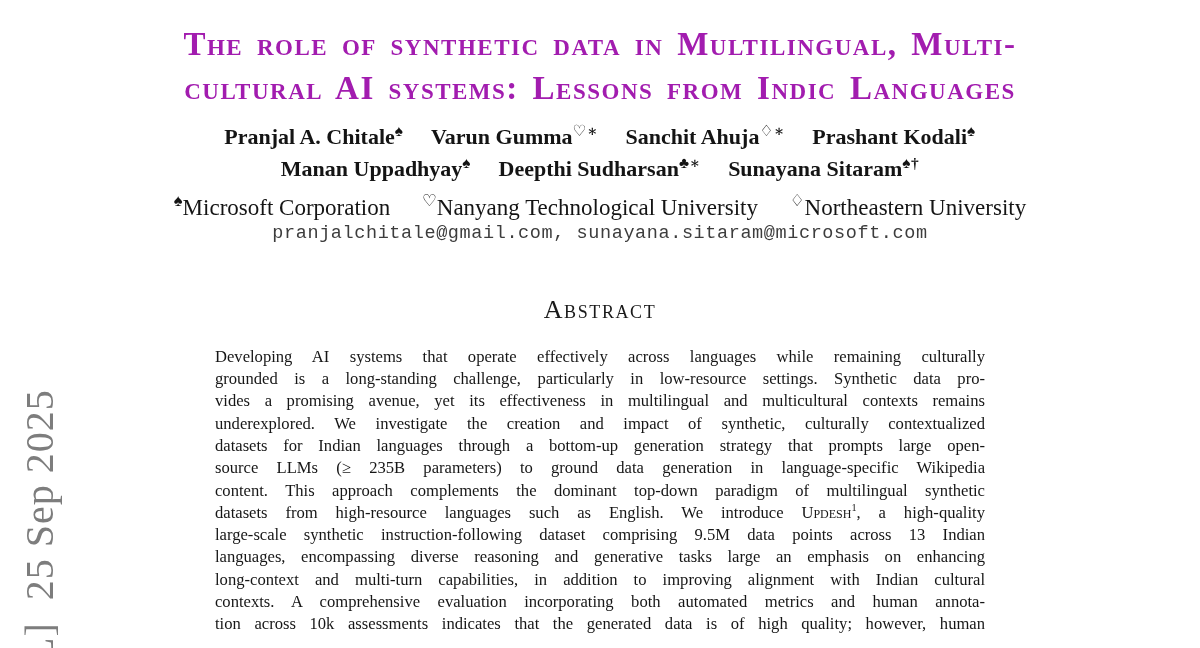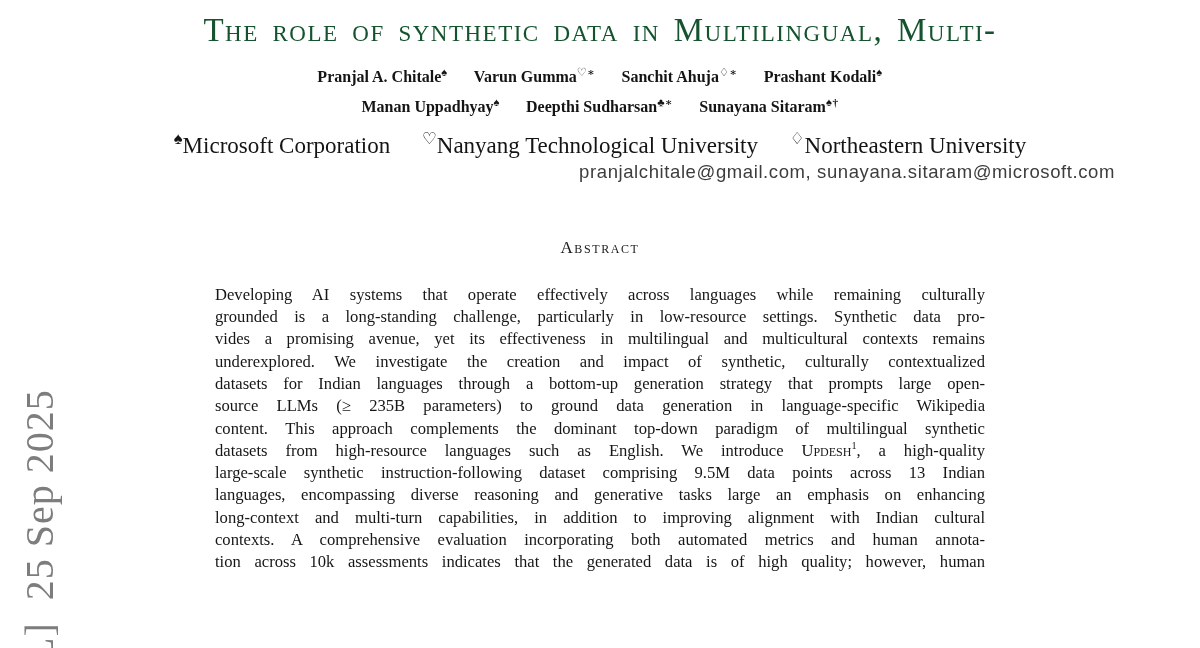--- a/index.html
+++ b/index.html
@@ -28,61 +28,60 @@
     letter-spacing: 1px;
   }
 
   .content {
     width: 1030px;
     margin: 0 auto;
     text-align: center;
   }
 
   .title {
-    margin-top: 8px;
+    margin-top: 22px;
     font-size: 33px;
     line-height: 44px;
     font-variant: small-caps;
-    font-weight: normal;
+    font-weight: bold;
     letter-spacing: 1.5px;
     word-spacing: 4px;
-    color: #14532d;
+    color: #a21caf;
   }
 
   .authors-row {
     margin-top: 0;
     line-height: 25px;
-    font-size: 16px;
+    font-size: 22px;
     font-weight: bold;
   }
   .authors-row.first { margin-top: 8px; }
   .author { margin: 0 11px; white-space: nowrap; }
   .author sup { font-size: 70%; letter-spacing: 0.5px; }
 
   .affils {
     margin-top: 10px;
     font-size: 23px;
     line-height: 22.5px;
   }
   .affil { margin: 0 13px; white-space: nowrap; }
   .affil sup { font-size: 72%; }
 
   .emails {
     margin-top: 2px;
-    font-family: Liberation Sans, sans-serif;
+    font-family: Liberation Mono, monospace;
     font-size: 18.5px;
     line-height: 24px;
     letter-spacing: 0.6px;
     color: #3d3d3d;
-    text-align: right;
   }
 
   .abstract-heading {
     margin-top: 52px;
-    font-size: 17px;
+    font-size: 26px;
     line-height: 24px;
     font-weight: normal;
     font-variant: small-caps;
     letter-spacing: 1.6px;
     color: #1a1a1a;
   }
 
   .abstract-body {
     width: 770px;
     margin: 24px auto 0 auto;
@@ -102,20 +101,21 @@
 <body>
 
 <div class="page">
 
   <div class="watermark">L]  25 Sep 2025</div>
 
   <div class="content">
 
     <h1 class="title">
       <span>The role of synthetic data in Multilingual, Multi-</span><br>
+      <span>cultural AI systems: Lessons from Indic Languages</span>
     </h1>
 
     <div class="authors-row first">
       <span class="author"><span>Pranjal A. Chitale</span><sup>♠</sup></span>
       <span class="author"><span>Varun Gumma</span><sup>♡∗</sup></span>
       <span class="author"><span>Sanchit Ahuja</span><sup>♢∗</sup></span>
       <span class="author"><span>Prashant Kodali</span><sup>♠</sup></span>
     </div>
 
     <div class="authors-row">

